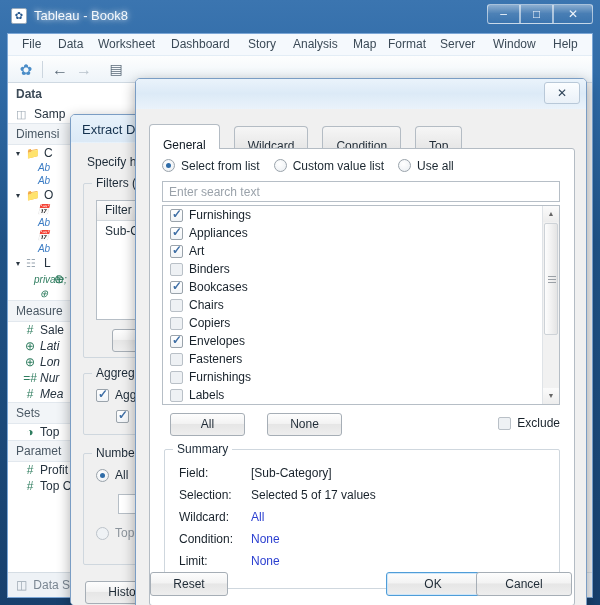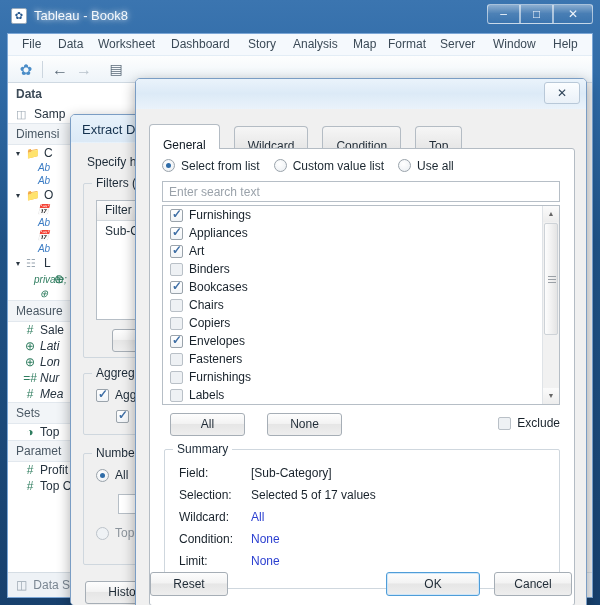--- a/index.html
+++ b/index.html
@@ -276,21 +276,21 @@
   #summary-group .group-label { background: #ffffff; }
   .sum-row { position: absolute; left: 14px; font-size: 12px; color: #18222b; }
   .sum-key { position: absolute; left: 0; width: 72px; }
   .sum-val { position: absolute; left: 72px; white-space: nowrap; }
   .sum-link { color: #2b3fd0; }
 
   #dlg-footer { position: absolute; left: 0; right: 0; bottom: 0; height: 46px; }
   #btn-reset  { position: absolute; left: 14px;  top: 8px; width: 78px; height: 24px; line-height: 22px; }
   #btn-ok     { position: absolute; right: 106px; top: 8px; width: 94px; height: 24px; line-height: 22px;
                 border: 1px solid #4f9dd8; box-shadow: 0 0 0 1px #cfe6f8 inset; }
-  #btn-cancel { position: absolute; right: 14px;  top: 8px; width: 78px; height: 24px; line-height: 22px; }
+  #btn-cancel { position: absolute; right: 14px;  top: 8px; width: 96px; height: 24px; line-height: 22px; }
 </style>
 </head>
 <body>
 
 <div id="app-window">
 
   <div id="titlebar">
     <div id="title-icon">✿</div>
     <div id="title-text">Tableau - Book8</div>
     <div class="winbtn" id="btn-min">–</div>

